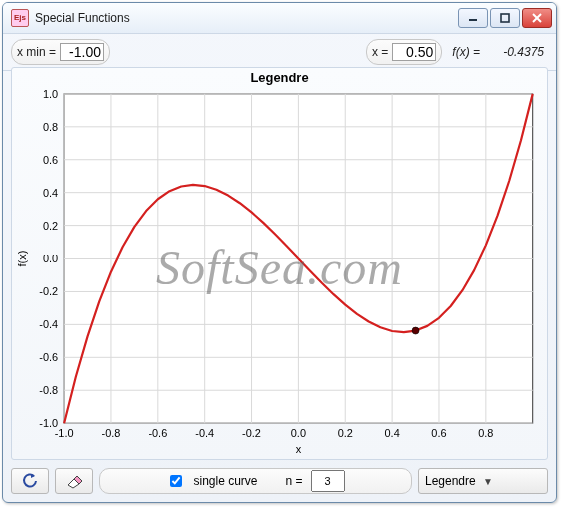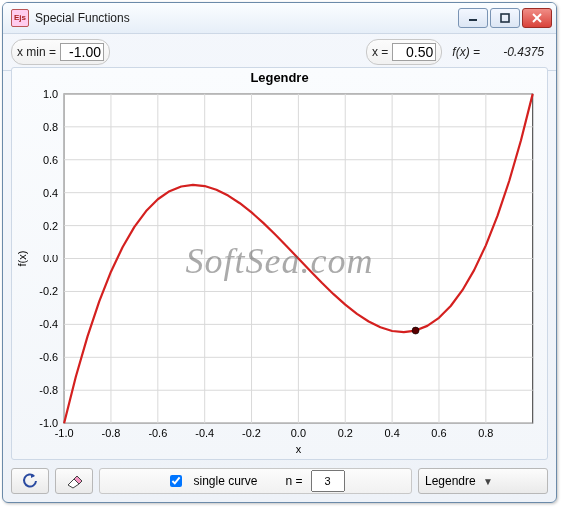--- a/index.html
+++ b/index.html
@@ -78,41 +78,41 @@
   
   .plot-wrap {
     position:absolute;
     left:8px; right:8px; top:64px; bottom:42px;
     background:linear-gradient(#fafcfe,#f3f6fa);
     border:1px solid #cdd8e6; border-radius:3px;
   }
   .plot-wrap svg { width:100%; height:100%; display:block;}
   .watermark {
     position:absolute; top:44%; left:0; width:100%;
-    text-align:center; font-size:36px;
+    text-align:center; font-size:48px;
     font-style:italic; font-family:"Segoe Script","Comic Sans MS",cursive;
     color:rgba(100,100,100,.55);
     letter-spacing:1px; pointer-events:none;
   }
   
   .bottombar {
     position:absolute; left:8px; right:8px; bottom:6px;
     height:30px; display:flex; align-items:center; gap:6px;
   }
   .tool-btn {
     width:36px; height:24px;
     background:linear-gradient(#fcfcfc,#eaeaea);
     border:1px solid #b8b8b8; border-radius:3px;
     display:flex; align-items:center; justify-content:center;
     cursor:pointer;
   }
   .midbox {
     flex:1; display:flex; align-items:center; justify-content:center;
     background:linear-gradient(#fcfcfc,#f1f1f1);
-    border:1px solid #c8c8c8; border-radius:3px;
+    border:1px solid #c8c8c8; border-radius:10px;
     height:24px; gap:8px; padding:0 10px;
   }
   .midbox input[type=text]{ width:26px; height:16px; text-align:center; font-size:11px;}
   .combo {
     width:116px; height:24px;
     border:1px solid #b8b8b8; border-radius:3px;
     background:linear-gradient(#fcfcfc,#eaeaea);
     display:flex; align-items:center; padding:0 6px; cursor:pointer;
   }
   .combo span{flex:1;}

